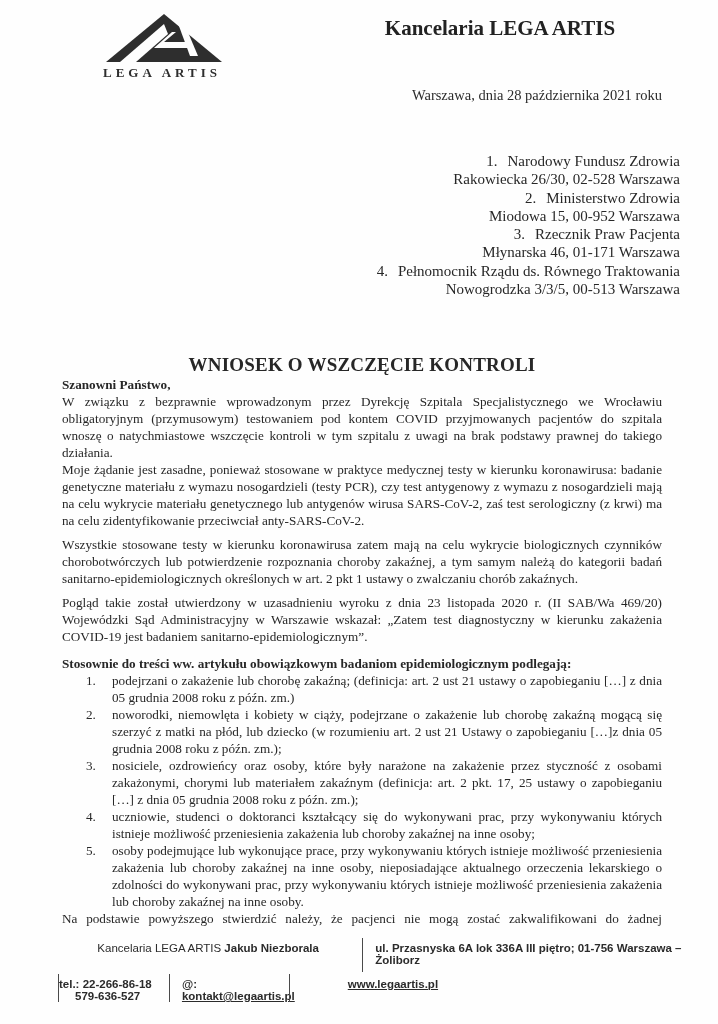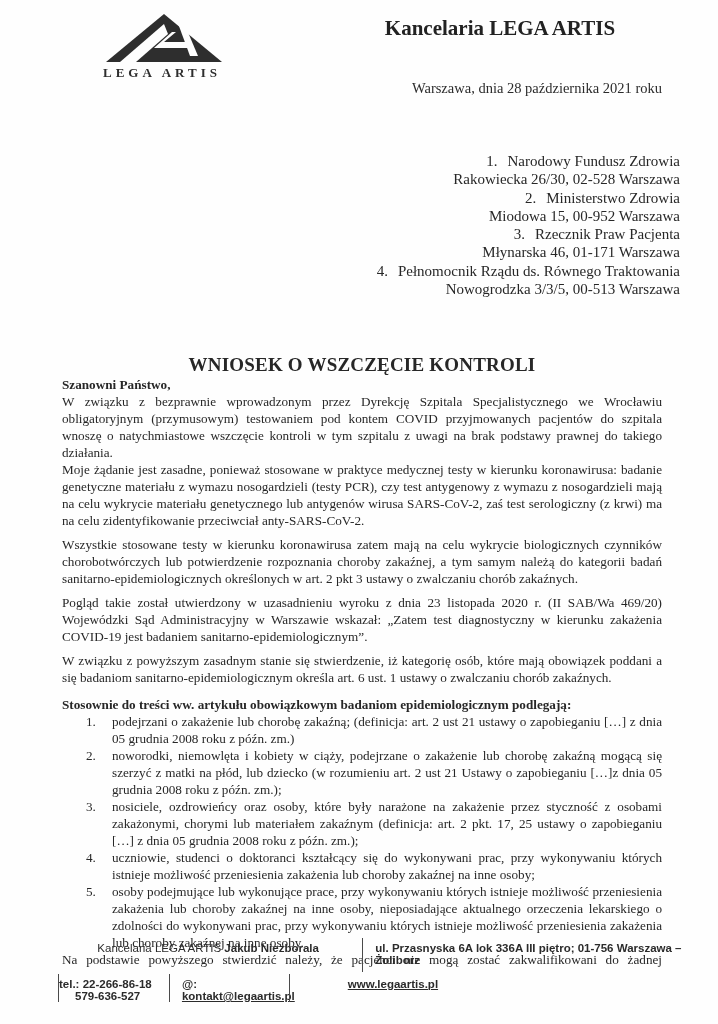--- a/index.html
+++ b/index.html
@@ -19,21 +19,21 @@
   .logo-caption {
     font-weight: bold; font-size: 13px; letter-spacing: 4px;
     color: #2e2e2e; margin-top: 1px; white-space: nowrap;
   }
   .office-title {
     position: absolute; left: 375px; top: 16px; width: 250px;
     text-align: center; font-weight: bold; font-size: 21px; line-height: 24px;
     color: #222;
   }
   .dateline {
-    position: absolute; right: 56px; top: 80px;
+    position: absolute; right: 56px; top: 87px;
     font-size: 14.5px; color: #2b2b2b;
   }
   
   .recipients {
     position: absolute; right: 38px; top: 152px;
     text-align: right; font-size: 15px; line-height: 18.3px; color: #272727;
   }
   .recipient-number { margin-right: 10px; }
   
   .doc-body {
@@ -113,23 +113,22 @@
       <div><span class="recipient-number">4.</span><span>Pełnomocnik Rządu ds. Równego Traktowania</span></div>
       <div>Nowogrodzka 3/3/5, 00-513 Warszawa</div>
     </div>
   </div>
 
   <div class="doc-body">
     <div class="doc-title">WNIOSEK O WSZCZĘCIE KONTROLI</div>
     <p class="salutation">Szanowni Państwo,</p>
     <p class="para">W związku z bezprawnie wprowadzonym przez Dyrekcję Szpitala Specjalistycznego we Wrocławiu obligatoryjnym (przymusowym) testowaniem pod kontem COVID przyjmowanych pacjentów do szpitala wnoszę o natychmiastowe wszczęcie kontroli w tym szpitalu z uwagi na brak podstawy prawnej do takiego działania.</p>
     <p class="para">Moje żądanie jest zasadne, ponieważ stosowane w praktyce medycznej testy w kierunku koronawirusa: badanie genetyczne materiału z wymazu nosogardzieli (testy PCR), czy test antygenowy z wymazu z nosogardzieli  mają na celu wykrycie materiału genetycznego lub antygenów wirusa SARS-CoV-2, zaś test serologiczny (z krwi) ma na celu zidentyfikowanie przeciwciał anty-SARS-CoV-2.</p>
-    <p class="para gap">Wszystkie stosowane testy w kierunku koronawirusa zatem mają na celu wykrycie biologicznych czynników chorobotwórczych lub potwierdzenie rozpoznania choroby zakaźnej, a tym samym należą do kategorii badań sanitarno-epidemiologicznych określonych w art. 2 pkt 3 ustawy o zwalczaniu chorób zakaźnych.</p>
+    <p class="para gap">Wszystkie stosowane testy w kierunku koronawirusa zatem mają na celu wykrycie biologicznych czynników chorobotwórczych lub potwierdzenie rozpoznania choroby zakaźnej, a tym samym należą do kategorii badań sanitarno-epidemiologicznych określonych w art. 2 pkt 1 ustawy o zwalczaniu chorób zakaźnych.</p>
     <p class="para gap">Pogląd takie został utwierdzony w uzasadnieniu wyroku z dnia 23 listopada 2020 r. (II SAB/Wa 469/20) Wojewódzki Sąd Administracyjny w Warszawie wskazał: „Zatem test diagnostyczny w kierunku zakażenia COVID-19 jest badaniem sanitarno-epidemiologicznym”.</p>
-    <p class="para gap">W związku z powyższym zasadnym stanie się stwierdzenie, iż kategorię osób, które mają obowiązek poddani a się badaniom sanitarno-epidemiologicznym określa art. 6 ust. 1 ustawy o zwalczaniu chorób zakaźnych.</p>
     <p class="list-heading">Stosownie do treści ww. artykułu obowiązkowym badaniom epidemiologicznym podlegają:</p>
     <ol class="legal-list">
       <li><span class="li-num">1.</span><span>podejrzani o zakażenie lub chorobę zakaźną; (definicja: art. 2 ust 21 ustawy o zapobieganiu […] z dnia 05 grudnia 2008 roku z późn. zm.)</span></li>
       <li><span class="li-num">2.</span><span>noworodki, niemowlęta i kobiety w ciąży, podejrzane o zakażenie lub chorobę zakaźną mogącą się szerzyć z matki na płód, lub dziecko (w rozumieniu art. 2 ust 21 Ustawy o zapobieganiu […]z dnia 05 grudnia 2008 roku z późn. zm.);</span></li>
       <li><span class="li-num">3.</span><span>nosiciele, ozdrowieńcy oraz osoby, które były narażone na zakażenie przez styczność z osobami zakażonymi, chorymi lub materiałem zakaźnym (definicja: art. 2 pkt. 17, 25 ustawy o zapobieganiu […] z dnia 05 grudnia 2008 roku z późn. zm.);</span></li>
       <li><span class="li-num">4.</span><span>uczniowie, studenci o doktoranci kształcący się do wykonywani prac, przy wykonywaniu których istnieje możliwość przeniesienia zakażenia lub choroby zakaźnej na inne osoby;</span></li>
       <li><span class="li-num">5.</span><span>osoby podejmujące lub wykonujące prace, przy wykonywaniu których istnieje możliwość przeniesienia zakażenia lub choroby zakaźnej na inne osoby, nieposiadające aktualnego orzeczenia lekarskiego o zdolności do wykonywani prac, przy wykonywaniu których istnieje możliwość przeniesienia zakażenia lub choroby zakaźnej na inne osoby.</span></li>
     </ol>
     <p class="closing-line">Na podstawie powyższego stwierdzić należy, że pacjenci nie mogą zostać zakwalifikowani do żadnej</p>
   </div>

